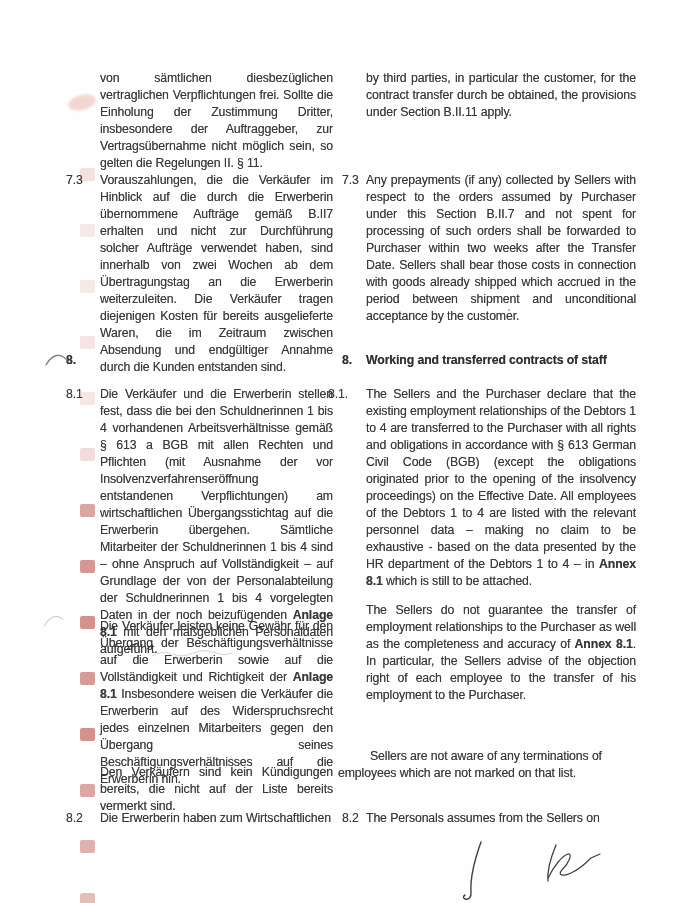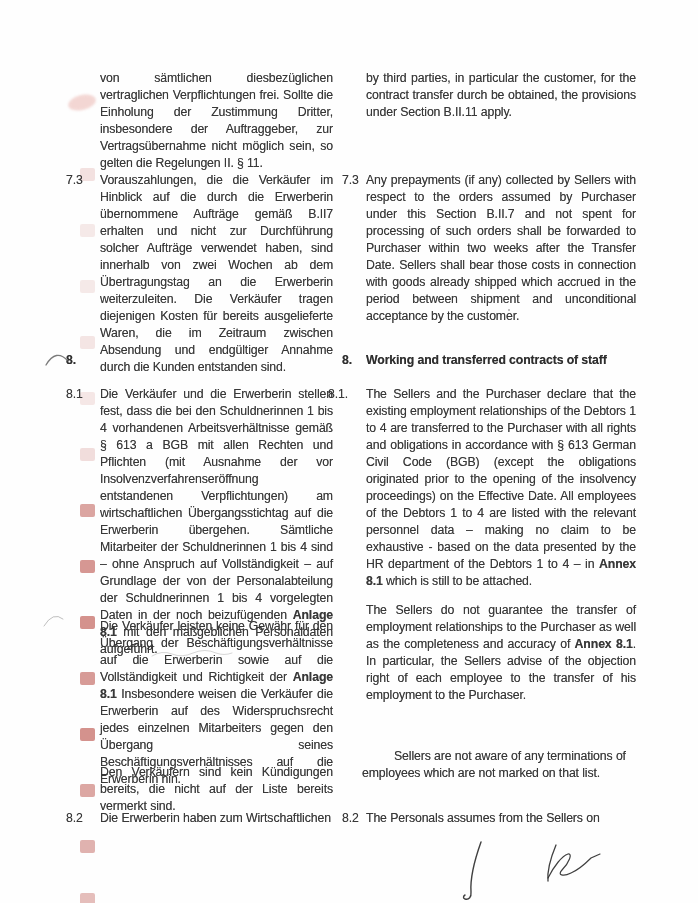--- a/index.html
+++ b/index.html
@@ -6,21 +6,21 @@
   .page{
     position:relative;width:698px;height:903px;margin:0 auto;
     background:#fefefe;overflow:hidden;
     font-family:"Liberation Sans","DejaVu Sans",sans-serif;
     font-size:12.3px;line-height:17px;color:#383838;
     letter-spacing:-0.12px;
   }
   .blk{position:absolute;text-align:justify;text-justify:inter-word;}
   .num{position:absolute;text-align:right;}
   .heading{font-weight:700;color:#2e2e2e;}
-  .nojust{text-align:left;margin-left:24px;}
+  .nojust{text-align:left;}
   .redmark{position:absolute;left:80px;width:15px;height:13px;border-radius:2px;filter:blur(0.7px);}
   .smudge{position:absolute;left:68px;top:95px;width:28px;height:15px;border-radius:50%;
           transform:rotate(-14deg);opacity:.5;filter:blur(1.2px);}
   .speck{position:absolute;width:2px;height:2px;background:#8a8a8a;border-radius:50%;opacity:.7;}
   svg.hand{position:absolute;left:0;top:0;pointer-events:none;}
   .fuzz{text-shadow:0 0 .35px rgba(40,40,40,.55);}
 </style>
 </head>
 <body>
 

